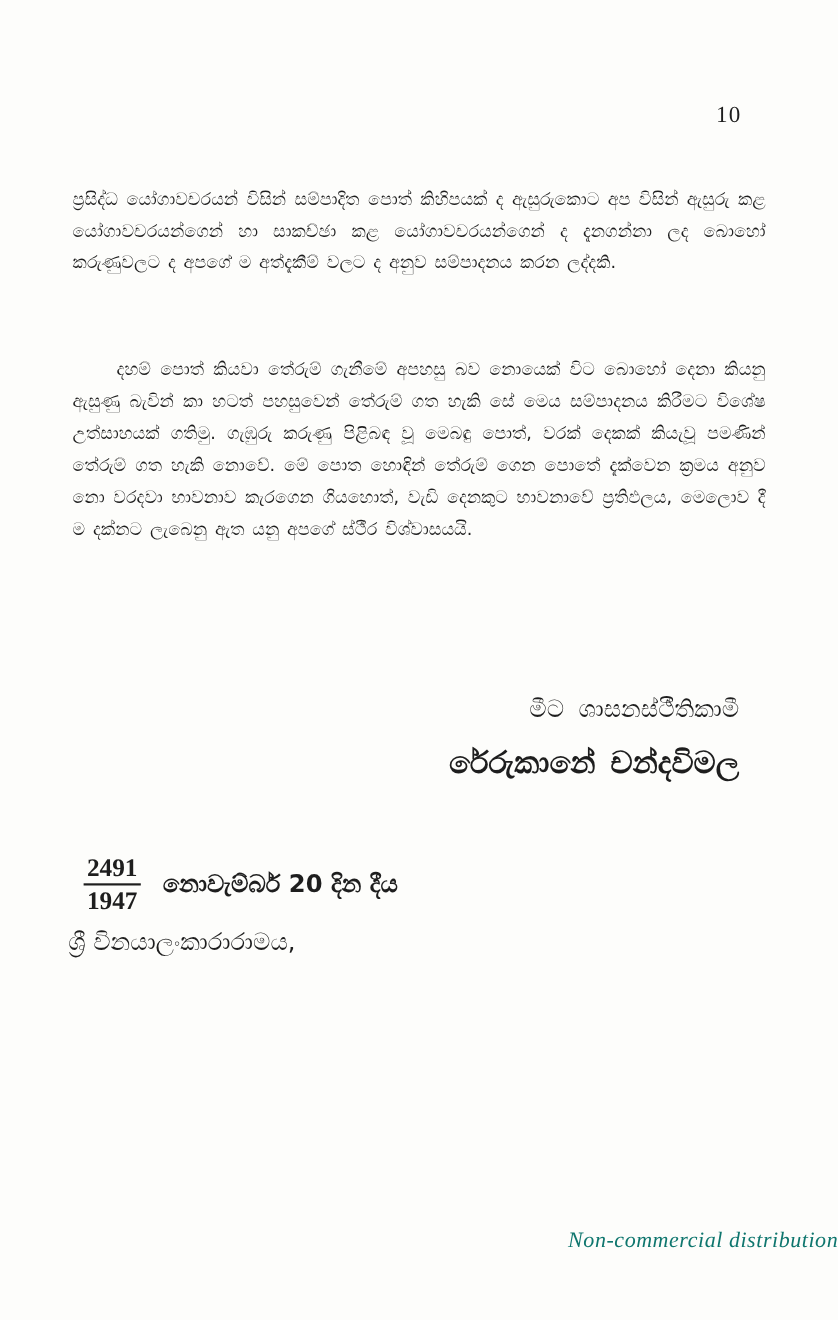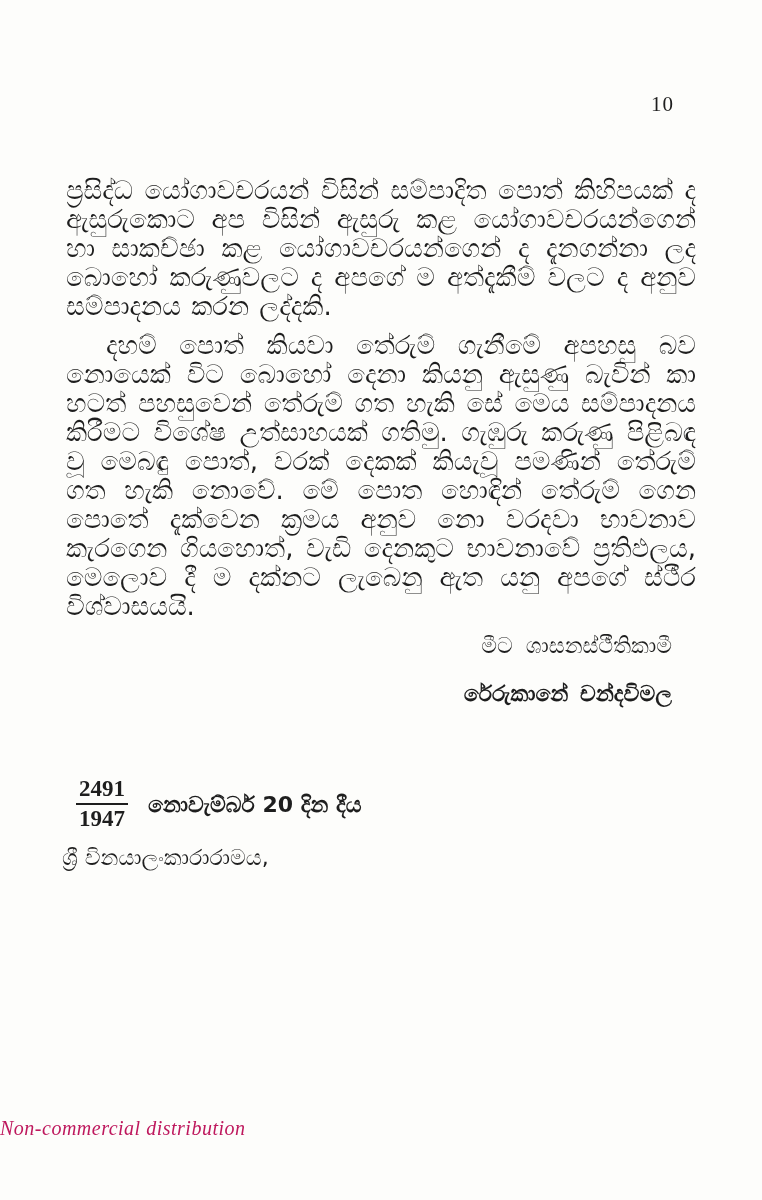--- a/index.html
+++ b/index.html
@@ -17,40 +17,40 @@
     top: 92px;
     right: 88px;
     font-family: "Liberation Serif", serif;
     font-size: 21px;
     letter-spacing: 1px;
   }
   .para {
     position: absolute;
     left: 66px;
     width: 630px;
-    font-size: 26px;
+    font-size: 16px;
     line-height: 29px;
     text-align: justify;
     word-spacing: 2px;
   }
   .para-1 { top: 150px; }
   .para-2 { top: 305px; text-indent: 40px; }
   .signature {
     position: absolute;
     top: 633px;
     right: 90px;
     text-align: right;
     font-size: 22px;
     line-height: 26px;
   }
   .signature .closing { word-spacing: 6px; }
   .signature .author {
     margin-top: 22px;
     font-weight: bold;
-    font-size: 22px;
+    font-size: 28px;
     word-spacing: 4px;
   }
   .colophon {
     position: absolute;
     left: 62px;
     top: 776px;
     font-size: 22px;
   }
   .date-row {
     display: flex;
@@ -72,25 +72,25 @@
   }
   .fraction .denominator { padding: 1px 3px 0 3px; text-align: right; }
   .date-text { margin-left: 20px; }
   .address-line-1 { margin-top: 10px; line-height: 32px; }
   .address-line-2 { line-height: 32px; }
   .footer-note {
     position: absolute;
     top: 1117px;
     left: 0;
     width: 100%;
-    text-align: left;
+    text-align: right;
     font-family: "Liberation Serif", serif;
     font-style: italic;
     font-size: 20px;
-    color: #be185d;
+    color: #0f766e;
     letter-spacing: 0.5px;
   }
 </style>
 </head>
 <body>
 
 <div class="page-number">10</div>
 
 <p class="para para-1">ප්‍රසිද්ධ යෝගාවචරයන් විසින් සම්පාදිත පොත් කිහිපයක් ද ඇසුරුකොට අප විසින් ඇසුරු කළ යෝගාවචරයන්ගෙන් හා සාකච්ඡා කළ යෝගාවචරයන්ගෙන් ද දැනගන්නා ලද බොහෝ කරුණුවලට ද අපගේ ම අත්දැකීම් වලට ද අනුව සම්පාදනය කරන ලද්දකි.</p>
 

